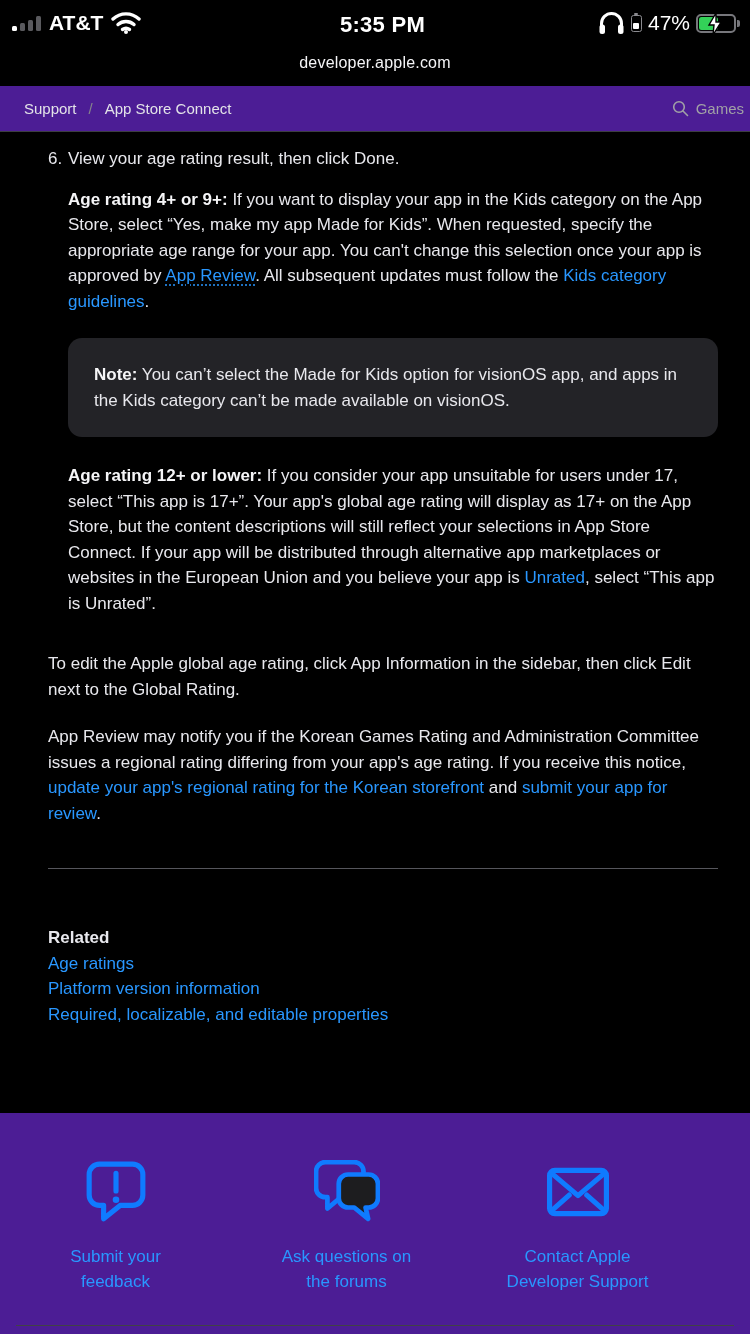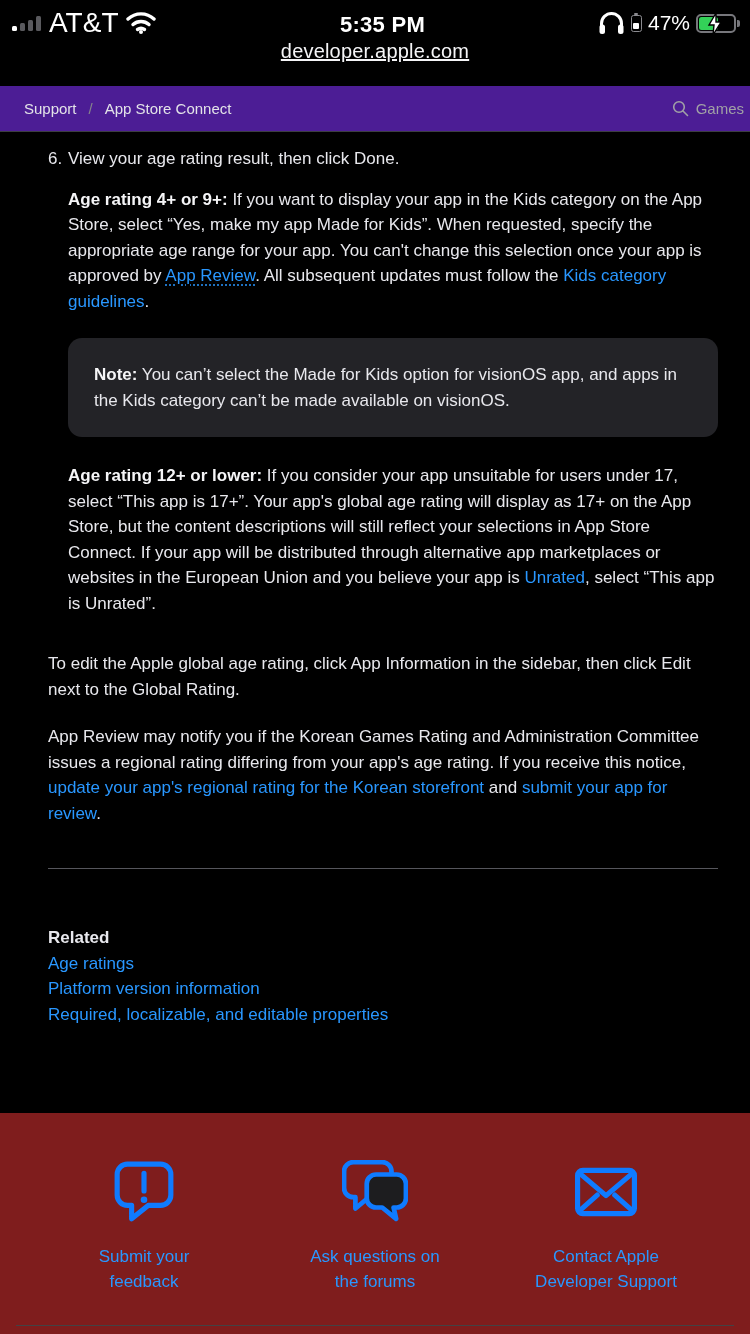--- a/index.html
+++ b/index.html
@@ -5,38 +5,38 @@
   * { margin:0; padding:0; box-sizing:border-box; }
   html,body { width:750px; height:1334px; background:#000; overflow:hidden;
     font-family:"Liberation Sans","DejaVu Sans",sans-serif; -webkit-font-smoothing:antialiased; }
 
   
   .status-bar { height:40px; display:flex; align-items:center; justify-content:space-between;
     padding:6px 14px 0 12px; color:#fff; }
   .sb-left { display:flex; align-items:center; gap:8px; width:240px; }
   .sb-center { font-size:22px; font-weight:bold; letter-spacing:.3px; position:absolute; left:15px; right:0; text-align:center; top:12px; pointer-events:none; }
   .sb-right { display:flex; align-items:center; gap:6px; margin-left:auto; }
-  .carrier { font-size:28px; font-weight:400; }
+  .carrier { font-size:21px; font-weight:700; }
   .pct { font-size:21px; font-weight:500; }
   .sig { display:flex; align-items:flex-end; gap:3px; height:15px; }
   .sig span { width:5px; border-radius:1.5px; background:#5a5a5e; display:block; }
   .sig .b1 { height:5px; background:#fff; } .sig .b2 { height:8px; } .sig .b3 { height:11px; } .sig .b4 { height:15px; }
   .battery { position:relative; width:40px; height:19px; }
   .battery .shell { position:absolute; inset:0; border:2px solid #77777c; border-radius:5px; }
   .battery .fill { position:absolute; left:3px; top:3px; bottom:3px; width:19px; background:#33d158; border-radius:2.5px; }
   .battery .nub { position:absolute; right:-4px; top:6px; width:3px; height:7px; background:#77777c; border-radius:0 2px 2px 0; }
   .battery svg { position:absolute; left:9px; top:-2px; }
   .ebat { position:relative; width:11px; height:20px; }
   .ebat .shell { position:absolute; left:0; top:2px; width:11px; height:17px; border:1.5px solid #8a8a8f; border-radius:2.5px; }
   .ebat .cap { position:absolute; left:3.5px; top:0; width:4px; height:2px; background:#8a8a8f; border-radius:1px; }
   .ebat .fill { position:absolute; left:2.5px; bottom:4.5px; width:6px; height:6px; background:#fff; border-radius:1px; }
 
   
   .url-bar { height:46px; display:flex; align-items:flex-start; justify-content:center; }
-  .url-text { font-size:20px; color:#f5f5f7; letter-spacing:.2px; margin-top:0;text-decoration:underline; }
+  .url-text { font-size:16px; color:#f5f5f7; letter-spacing:.2px; margin-top:14px; }
 
   
   .nav { height:46px; background:#4c1d95; border-bottom:1px solid #3d3d41; display:flex;
     align-items:center; justify-content:space-between; padding:0 6px 0 24px; }
   .crumbs { display:flex; align-items:center; gap:12px; font-size:15px; }
   .crumb { color:#e3e3e8; text-decoration:none; }
   .crumb-sep { color:#86868b; }
   .filter { display:flex; align-items:center; gap:7px; color:#a1a1a6; font-size:15px; }
 
   
@@ -50,22 +50,22 @@
   a.link { color:#2997ff; text-decoration:none; }
   a.link.dotted { text-decoration:underline dotted #2997ff; text-underline-offset:4px; }
   .note-box { background:#232327; border-radius:14px; padding:24px 26px; margin:24px 0 26px 0; }
   .p-outer { margin:20px 0 0 0; width:670px; }
   .p-outer.k { margin-top:22px; }
   .divider { border:none; border-top:1px solid #56565c; margin:42px 0 0 0; width:670px; }
   .related-h { font-size:17px; margin-top:56px; }
   .related-link { display:block; margin-top:0; font-size:17px; line-height:25.5px; }
 
   
-  .footer { position:relative; height:221px; background:#7f1d1d; display:flex;
-    justify-content:center; padding-top:47px; }
+  .footer { position:relative; height:221px; background:#4c1d95; display:flex;
+    padding-top:47px; }
   .f-col { width:231px; display:flex; flex-direction:column; align-items:center; text-align:center; }
   .f-icon { height:64px; display:flex; align-items:flex-start; justify-content:center; }
   .f-label { margin-top:20px; font-size:17px; line-height:25px; color:#2997ff; text-decoration:none; }
   .f-divider { position:absolute; left:16px; right:16px; top:212px; border-top:1px solid #424245; }
 </style>
 </head>
 <body>
 
 <header class="status-bar">
   <div class="sb-left">

